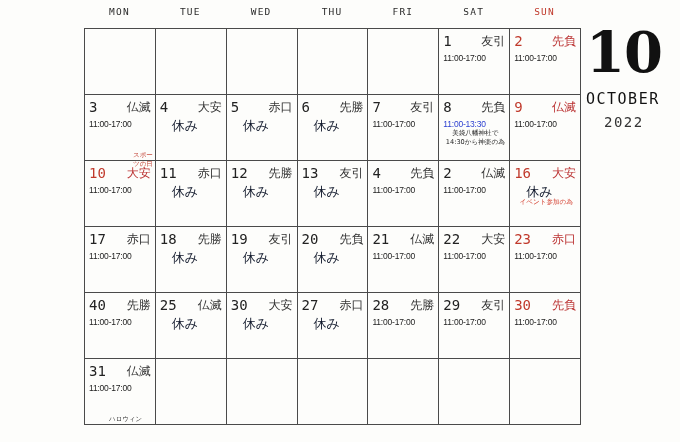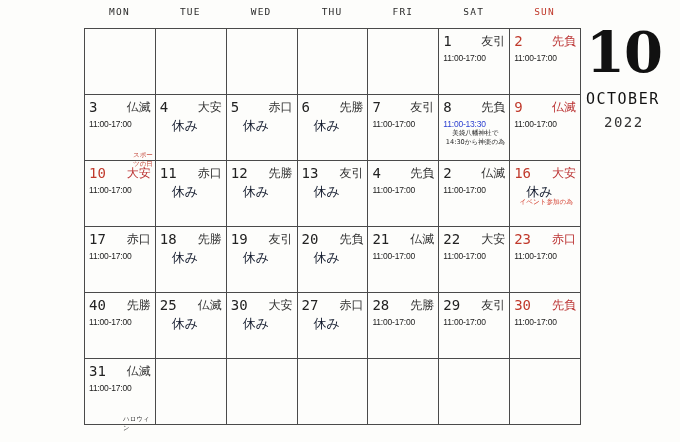--- a/index.html
+++ b/index.html
@@ -124,21 +124,20 @@
     font-size: 6.5px;
     color: #c0392b;
     left: 4px;
     margin-left: 44px;
   }
   .below-label {
     position: absolute;
     font-size: 6.5px;
     color: #333;
     left: 24px;
-    margin-left: 14px;
   }
 
   
   .month-block {
     position: absolute;
     left: 586px;
     top: 24px;
     width: 90px;
     text-align: left;
   }

